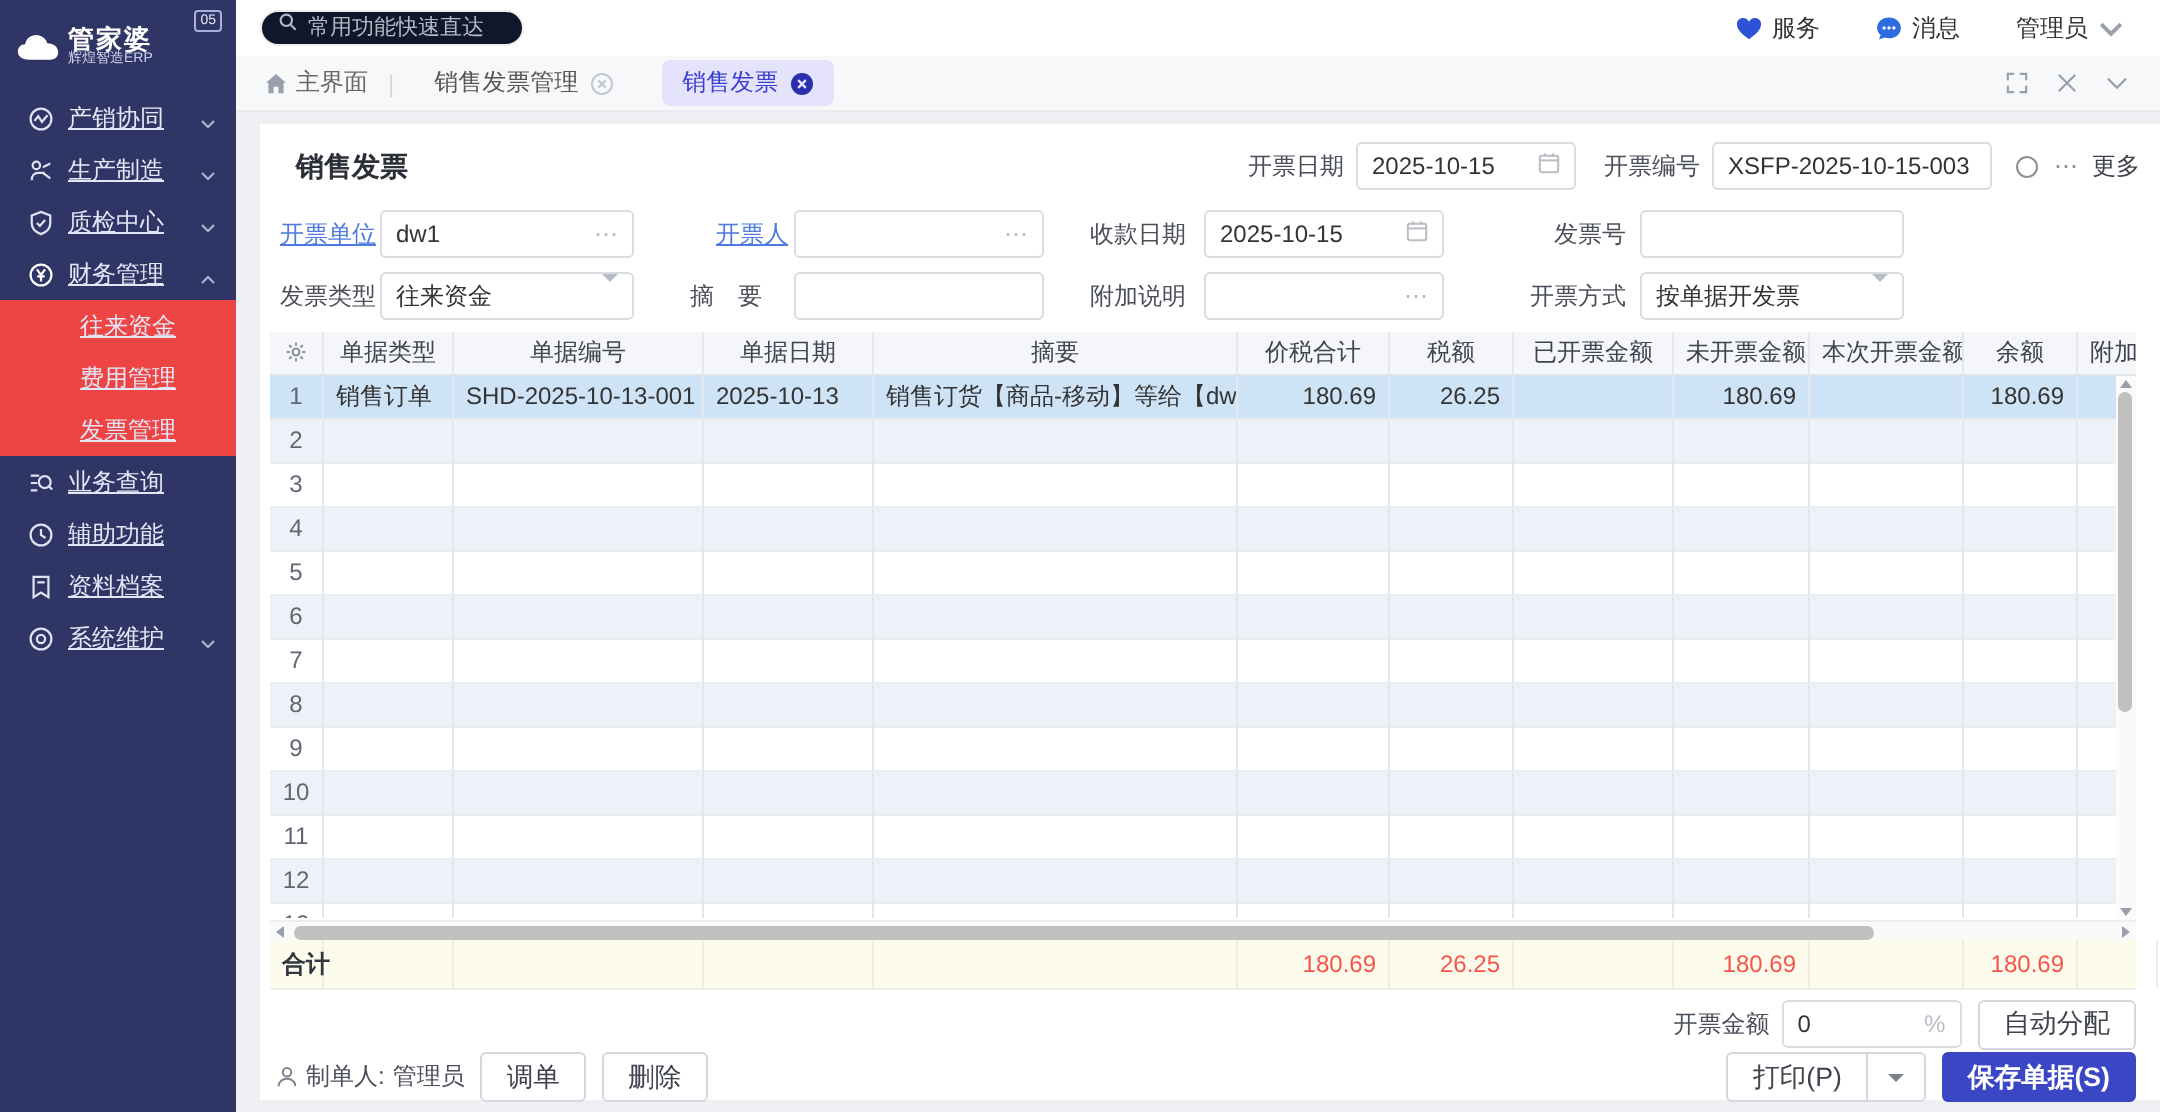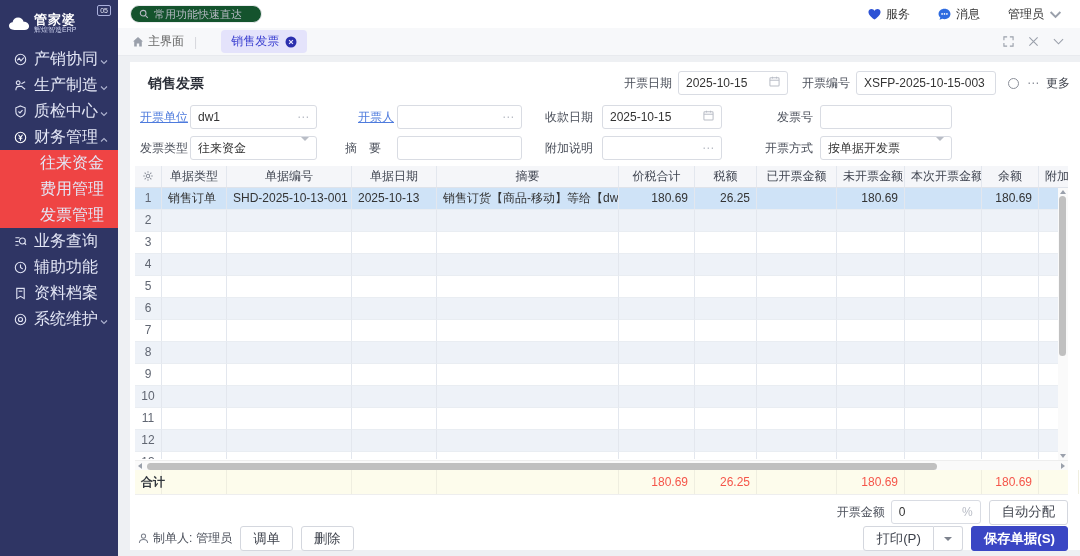--- a/index.html
+++ b/index.html
@@ -10,29 +10,29 @@
   
   .sidebar { position:absolute; left:0; top:0; width:118px; height:556px; background:#2f3564; z-index:5; }
   .logo { position:relative; height:46px; display:flex; align-items:center; padding-left:8px; color:#fff; }
   .logo-cloud { width:22px; height:15px; margin-right:4px; flex:none; }
   .logo-main { font-size:13px; font-weight:bold; letter-spacing:1px; line-height:13px; }
   .logo-sub { font-size:7px; color:#cdd2ee; letter-spacing:0; line-height:8px; }
   .logo-badge { position:absolute; top:5px; right:7px; font-size:7px; border:1px solid #aab0dc; color:#e8eaf8; border-radius:2px; padding:0 2px; line-height:9px; }
   .s-item { position:relative; height:26px; display:flex; align-items:center; padding-left:13px; color:#e3e6f5; cursor:pointer; }
   .s-ico { width:14px; height:14px; margin-right:7px; flex:none; display:flex; align-items:center; justify-content:center; }
   .s-ico svg { width:13px; height:13px; }
-  .s-label { font-size:16px; }
+  .s-label { font-size:12px;text-decoration:underline; }
   .s-chev { position:absolute; right:10px; width:8px; height:8px; }
   .s-chev svg { width:8px; height:8px; }
   .s-sub { background:#ef4444; }
   .s-sub .s-item { padding-left:40px; }
 
   
   .topbar { position:absolute; left:118px; top:0; width:962px; height:28px; background:#fff; display:flex; align-items:center; }
-  .searchbox { display:flex; align-items:center; margin-left:12px; width:132px; height:18px; background:#14532d; border:1px solid #ececf0; border-radius:9px; padding:0 8px; color:#b4b8c2; }
+  .searchbox { display:flex; align-items:flex-start; margin-left:12px; width:132px; height:18px; background:#0f172a; border:1px solid #ececf0; border-radius:9px; padding:0 8px; color:#b4b8c2; }
   .searchbox svg { width:10px; height:10px; margin-right:5px; flex:none; }
   .search-ph { font-size:11px; white-space:nowrap; }
   .top-right { margin-left:auto; display:flex; align-items:center; gap:6px; padding-right:18px; }
   .top-link { display:flex; align-items:center; gap:5px; color:#333; cursor:pointer; margin-left:22px; }
   .top-link svg { width:13px; height:13px; }
   .user-chev { width:8px; height:8px; }
 
   
   .tabbar { position:absolute; left:118px; top:28px; width:962px; height:28px; background:#f7f8fa; border-bottom:1px solid #e8eaee; display:flex; align-items:center; }
   .home-crumb { display:flex; align-items:center; gap:4px; margin-left:14px; color:#666; cursor:pointer; }
@@ -259,20 +259,27 @@
   </div>
 
   <div class="tabbar">
     <div class="home-crumb">
       <svg viewBox="0 0 12 12">
           <path d="M6 1 L11 5.4 L9.8 5.4 L9.8 10.6 L7.2 10.6 L7.2 7.4 L4.8 7.4 L4.8 10.6 L2.2 10.6 L2.2 5.4 L1 5.4 Z" fill="#9aa0ab"></path>
         </svg>
       <span>主界面</span>
     </div>
     <span class="crumb-div">|</span>
+    <div class="tab">
+      <span>销售发票管理</span>
+      <svg class="tclose" viewBox="0 0 12 12">
+          <circle cx="6" cy="6" r="5" fill="none" stroke="#c3c7cf" stroke-width="1"></circle>
+          <path d="M4.2 4.2 L7.8 7.8 M7.8 4.2 L4.2 7.8" stroke="#c3c7cf" stroke-width="1.1"></path>
+        </svg>
+    </div>
     <div class="tab active">
       <span>销售发票</span>
       <svg class="tclose" viewBox="0 0 12 12">
           <circle cx="6" cy="6" r="5.5" fill="#2b2fae"></circle>
           <path d="M4.1 4.1 L7.9 7.9 M7.9 4.1 L4.1 7.9" stroke="#e4e3fb" stroke-width="1.2"></path>
         </svg>
     </div>
     <div class="win-ctrls">
       <svg viewBox="0 0 12 12">
           <path d="M1 4.5 L1 1 L4.5 1 M7.5 1 L11 1 L11 4.5 M11 7.5 L11 11 L7.5 11 M4.5 11 L1 11 L1 7.5" fill="none" stroke="#9aa0ab" stroke-width="1.2"></path>

